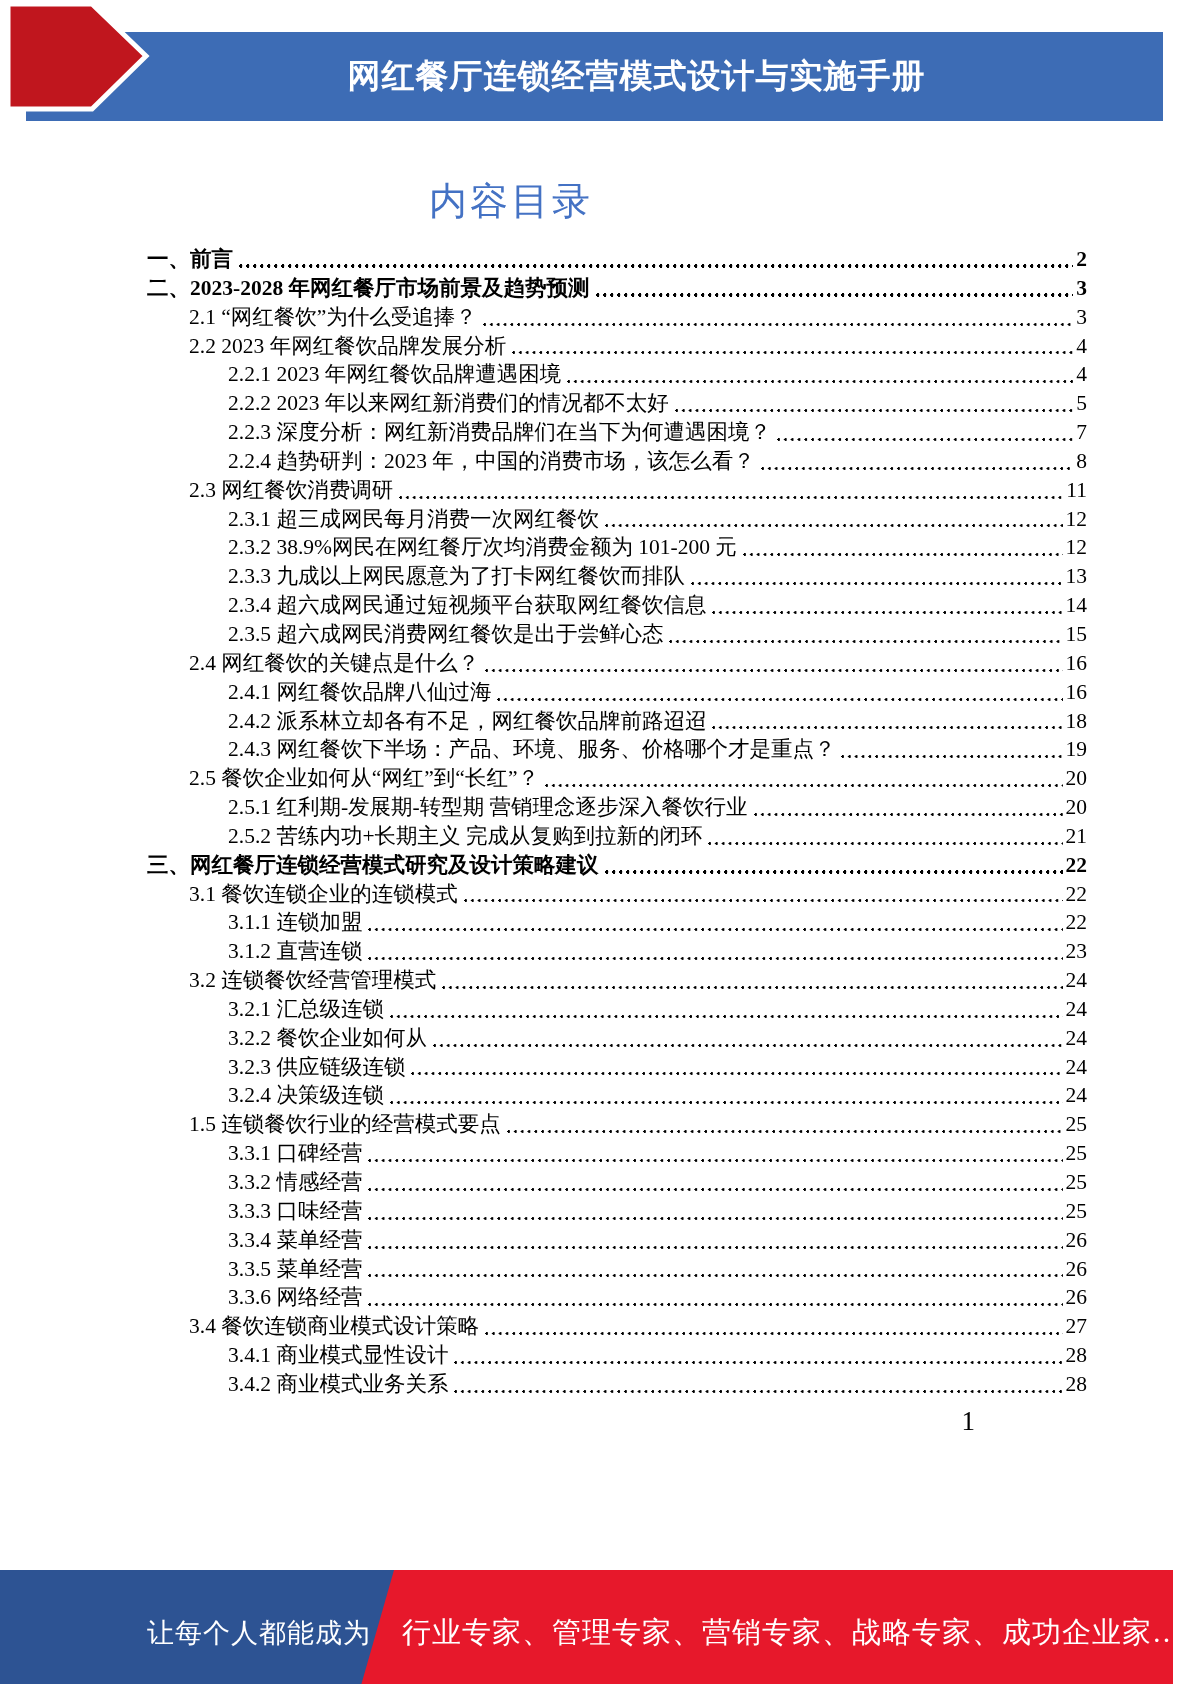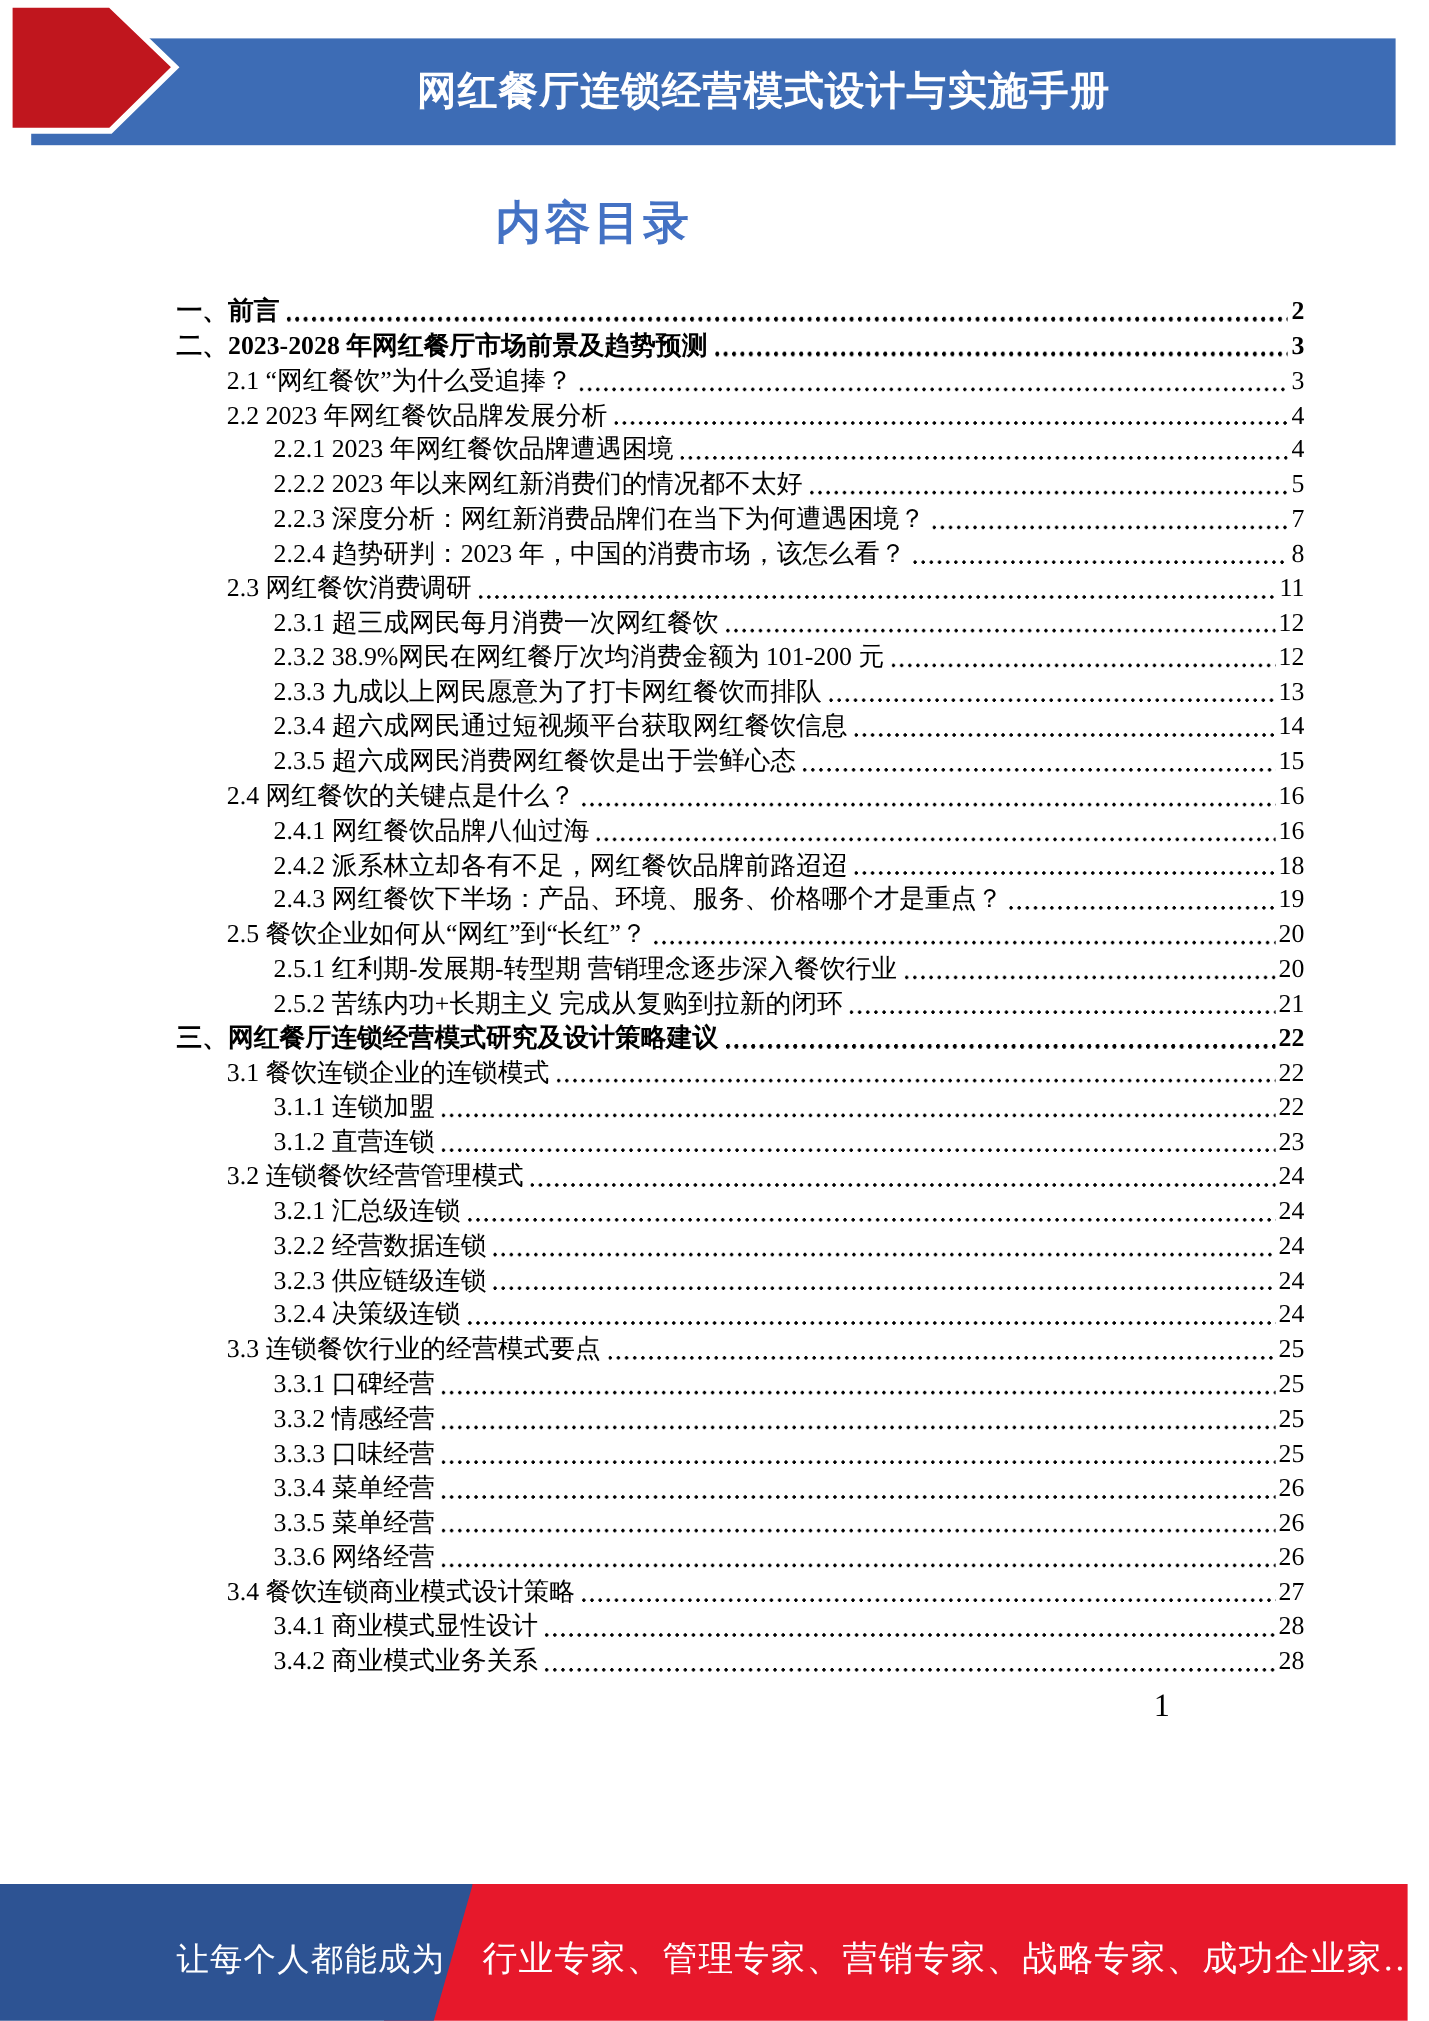--- a/index.html
+++ b/index.html
@@ -17,23 +17,23 @@
   }
   .banner-title {
     color:#ffffff; font-family:"Liberation Sans","DejaVu Sans",sans-serif;
     font-weight:bold; font-size:33px; letter-spacing:1px; padding-left:84px;
     white-space:nowrap;
   }
   .arrow-svg { position:absolute; top:0; left:2px; z-index:5; }
 
   
   .toc-title {
-    position:absolute; top:160px; left:0; width:990px; margin:0;
+    position:absolute; top:160px; left:0; width:990px; margin:16px;
     text-align:center; color:var(--title-blue,#4472C4);
-    font-size:38px; font-weight:bold; letter-spacing:3px;
+    font-size:38px; font-weight:normal; letter-spacing:3px;
     font-family:"Liberation Serif","DejaVu Serif",serif;
   }
 
   
   .toc { position:absolute; top:244px; left:147px; right:104px; }
   .toc-row {
     display:flex; align-items:baseline; height:28.85px;
     font-size:21.5px; color:#000; cursor:pointer;
   }
   .toc-row.level-2 { padding-left:42px; }
@@ -225,36 +225,36 @@
         <span class="toc-label">3.2 连锁餐饮经营管理模式</span>
         <span class="leader"></span>
         <span class="toc-page">24</span>
       </div>
       <div class="toc-row level-3">
         <span class="toc-label">3.2.1 汇总级连锁</span>
         <span class="leader"></span>
         <span class="toc-page">24</span>
       </div>
       <div class="toc-row level-3">
-        <span class="toc-label">3.2.2 经营数据连锁</span>
+        <span class="toc-label">3.2.2 餐饮企业如何从</span>
         <span class="leader"></span>
         <span class="toc-page">24</span>
       </div>
       <div class="toc-row level-3">
         <span class="toc-label">3.2.3 供应链级连锁</span>
         <span class="leader"></span>
         <span class="toc-page">24</span>
       </div>
       <div class="toc-row level-3">
         <span class="toc-label">3.2.4 决策级连锁</span>
         <span class="leader"></span>
         <span class="toc-page">24</span>
       </div>
       <div class="toc-row level-2">
-        <span class="toc-label">3.3 连锁餐饮行业的经营模式要点</span>
+        <span class="toc-label">1.5 连锁餐饮行业的经营模式要点</span>
         <span class="leader"></span>
         <span class="toc-page">25</span>
       </div>
       <div class="toc-row level-3">
         <span class="toc-label">3.3.1 口碑经营</span>
         <span class="leader"></span>
         <span class="toc-page">25</span>
       </div>
       <div class="toc-row level-3">
         <span class="toc-label">3.3.2 情感经营</span>

